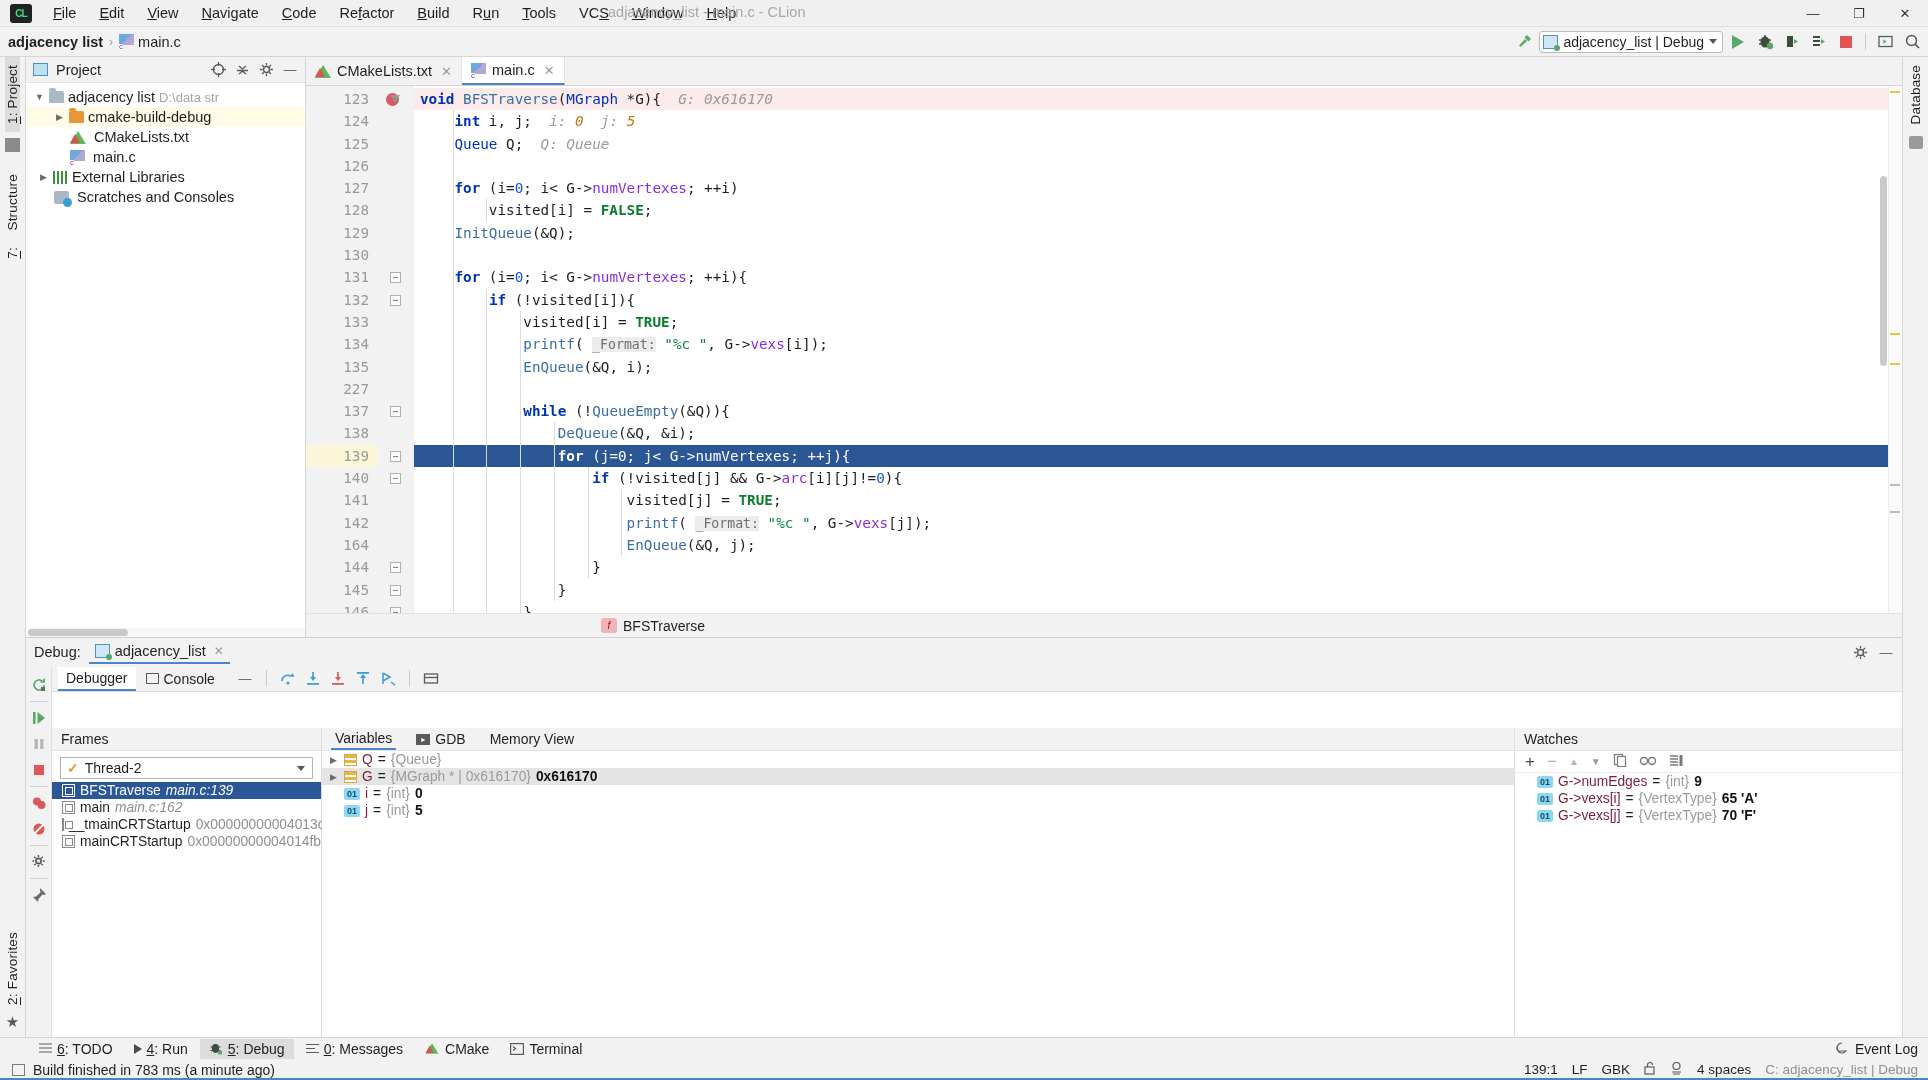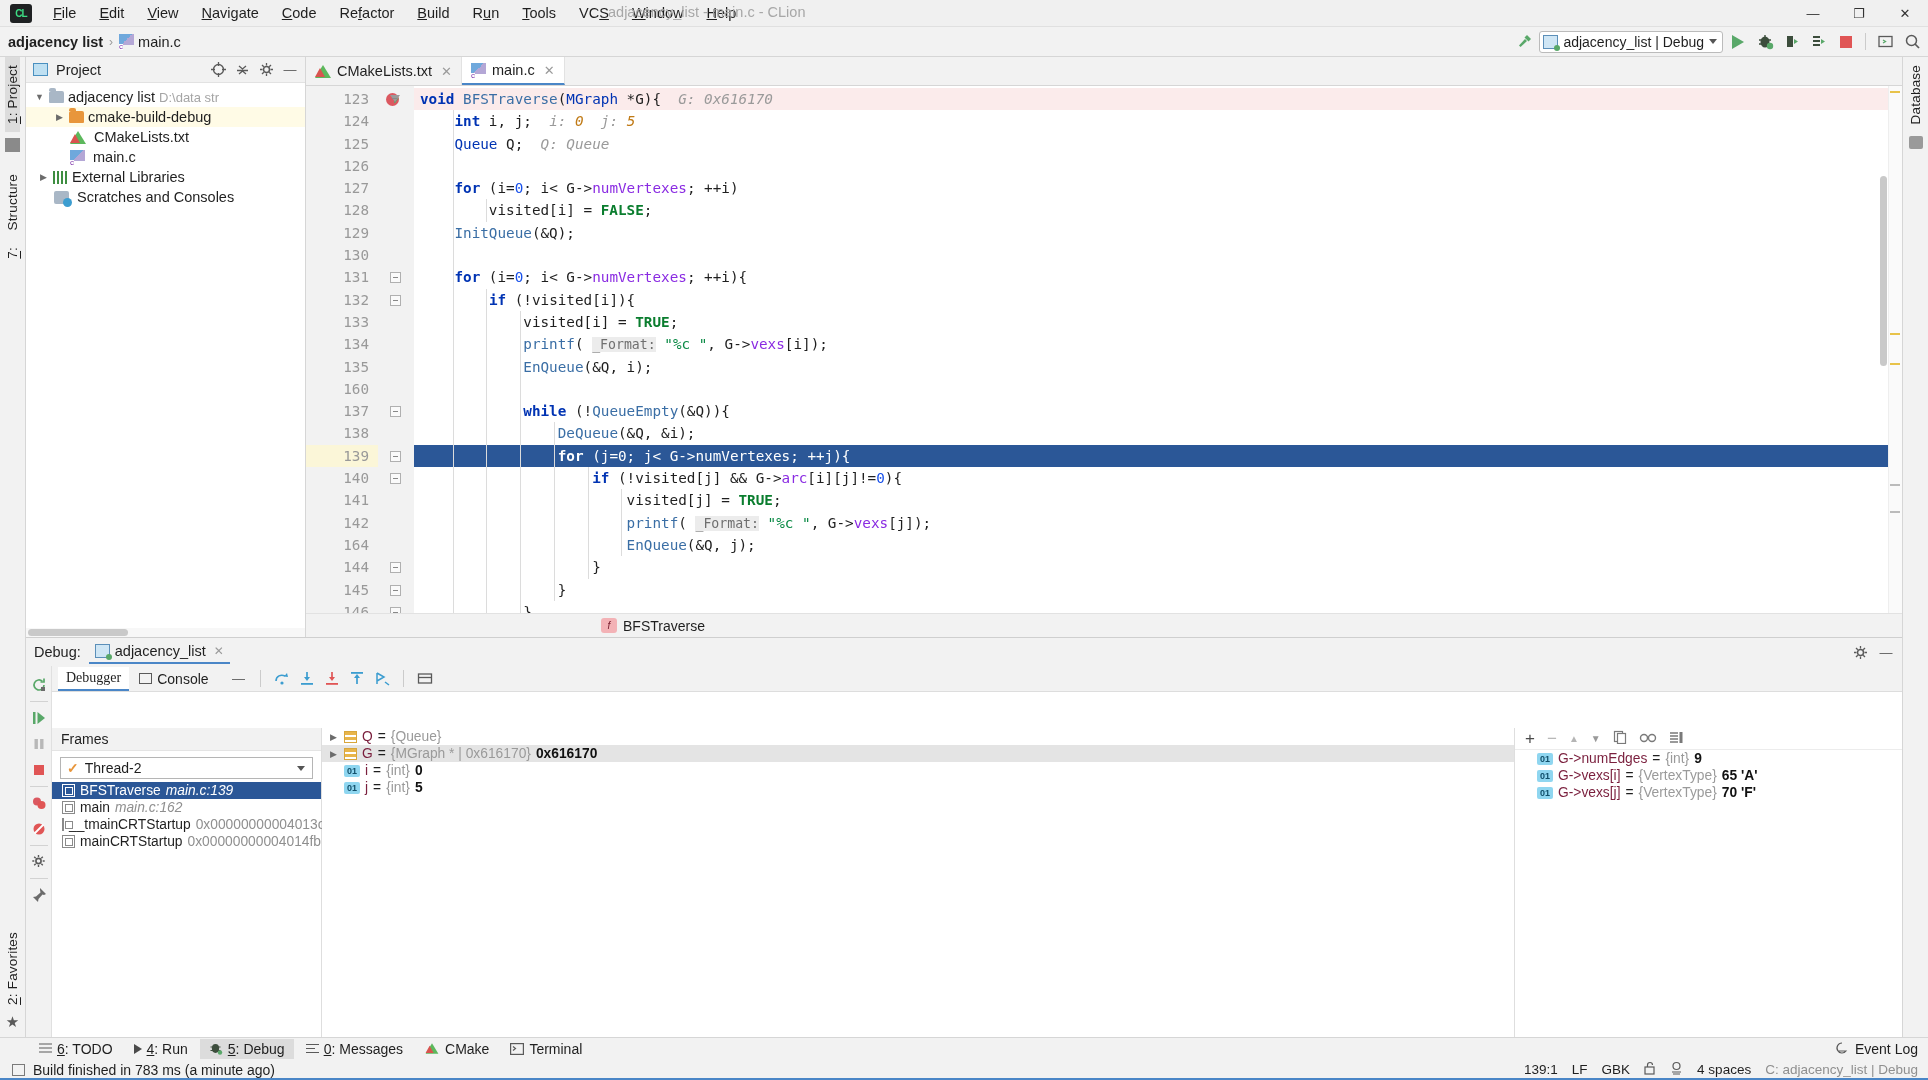--- a/index.html
+++ b/index.html
@@ -147,21 +147,21 @@
   .dbg-head-right { position:absolute; right:8px; display:flex; gap:10px; align-items:center; }
   .dbg-body { flex:1; display:flex; min-height:0; }
   .dbg-strip { width:26px; background:#f2f2f2; display:flex; flex-direction:column; align-items:center;
                padding-top:6px; gap:0; border-right:1px solid #e0e0e0; }
   .dstrip-ic { width:24px; height:26px; display:flex; align-items:center; justify-content:center; }
   .dstrip-sep { width:18px; height:1px; background:#d2d2d2; margin:3px 0; }
   .dbg-main { flex:1; display:flex; flex-direction:column; min-width:0; background:#fff; }
   .dbg-tabs { height:26px; background:#f2f2f2; display:flex; align-items:center; gap:2px; padding-left:6px;
               border-bottom:1px solid #ddd; }
   .dt { display:flex; align-items:center; gap:5px; padding:3px 8px; font-size:14px; }
-  .dt.sel { border-bottom:2px solid #4a86c7; background:#fff;font-family:Liberation Serif, serif; }
+  .dt.sel { border-bottom:2px solid #4a86c7; background:#fff; }
   .dt-tools { display:flex; align-items:center; gap:9px; margin-left:12px; }
   .panes { flex:1; display:flex; min-height:0;margin-top:36px; }
   .pane { display:flex; flex-direction:column; min-width:0; background:#fff; }
   .pane-hdr { height:23px; background:#f2f2f2; display:flex; align-items:center; padding:0 9px;
               font-size:14px; border-bottom:1px solid #e4e4e4; gap:16px; position:relative; }
   .pane-hdr .sub { display:flex; align-items:center; gap:5px; padding:2px 4px; }
   .pane-hdr .sub.sel { border-bottom:2px solid #4a86c7; }
   .frames { width:270px; border-right:1px solid #dedede; }
   .thread-sel { margin:6px 8px 3px 8px; height:22px; border:1px solid #b5b5b5; background:#fff;
                 display:flex; align-items:center; gap:6px; padding:0 6px; font-size:14px; position:relative; }
@@ -388,21 +388,21 @@
                 <div class="ln">126</div>
                 <div class="ln">127</div>
                 <div class="ln">128</div>
                 <div class="ln">129</div>
                 <div class="ln">130</div>
                 <div class="ln">131</div>
                 <div class="ln">132</div>
                 <div class="ln">133</div>
                 <div class="ln">134</div>
                 <div class="ln">135</div>
-                <div class="ln">160</div>
+                <div class="ln">227</div>
                 <div class="ln">137</div>
                 <div class="ln">138</div>
                 <div class="ln" style="background: rgb(251, 246, 216);">139</div>
                 <div class="ln">140</div>
                 <div class="ln">141</div>
                 <div class="ln">142</div>
                 <div class="ln">164</div>
                 <div class="ln">144</div>
                 <div class="ln">145</div>
                 <div class="ln">146</div>
@@ -634,20 +634,32 @@
                     </div>
                     <div class="frm-row">
                       <span class="ic-frame"></span>
                       <span>mainCRTStartup</span>
                       <span class=" gray">0x00000000004014fb</span>
                     </div>
                   </div>
               </div>
 
               <div class="pane vars">
+                <div class="pane-hdr">
+                  <span class="sub sel">
+                    <span>Variables</span>
+                  </span>
+                  <span class="sub">
+                    <span style="width:14px;height:11px;background:#5a5a5a;color:#fff;font-size:8px;display:inline-flex;align-items:center;justify-content:center;">▸</span>
+                    <span>GDB</span>
+                  </span>
+                  <span class="sub">
+                    <span>Memory View</span>
+                  </span>
+                </div>
                 <div id="vars-rows">
                     <div class="var-row">
                       <span class="v-arrow">▶</span>
                       <span class="ic-struct"></span>
                       <span class="vname">Q</span>
                       <span>=</span>
                       <span class="vtype">{Queue}</span>
                       <span class="vval"></span>
                     </div>
                     <div class="var-row hl">
@@ -671,20 +683,23 @@
                       <span class="ic-int">01</span>
                       <span class="vname">j</span>
                       <span>=</span>
                       <span class="vtype">{int}</span>
                       <span class="vval">5</span>
                     </div>
                   </div>
               </div>
 
               <div class="pane watches">
+                <div class="pane-hdr">
+                  <span>Watches</span>
+                </div>
                 <div class="watch-tools">
                   <span style="font-size:17px;color:#4a4a4a">+</span>
                   <span style="font-size:17px;color:#b5b5b5">−</span>
                   <span style="font-size:10px;color:#b5b5b5">▲</span>
                   <span style="font-size:10px;color:#9a9a9a">▼</span>
                   <span>
                     <svg width="14" height="14" viewBox="0 0 14 14">
                         <rect x="1.5" y="1.5" width="8" height="10" fill="none" stroke="#7a7a7a" stroke-width="1.2"></rect>
                         <rect x="4.5" y="3.5" width="8" height="10" fill="#fff" stroke="#7a7a7a" stroke-width="1.2"></rect>
                       </svg>

